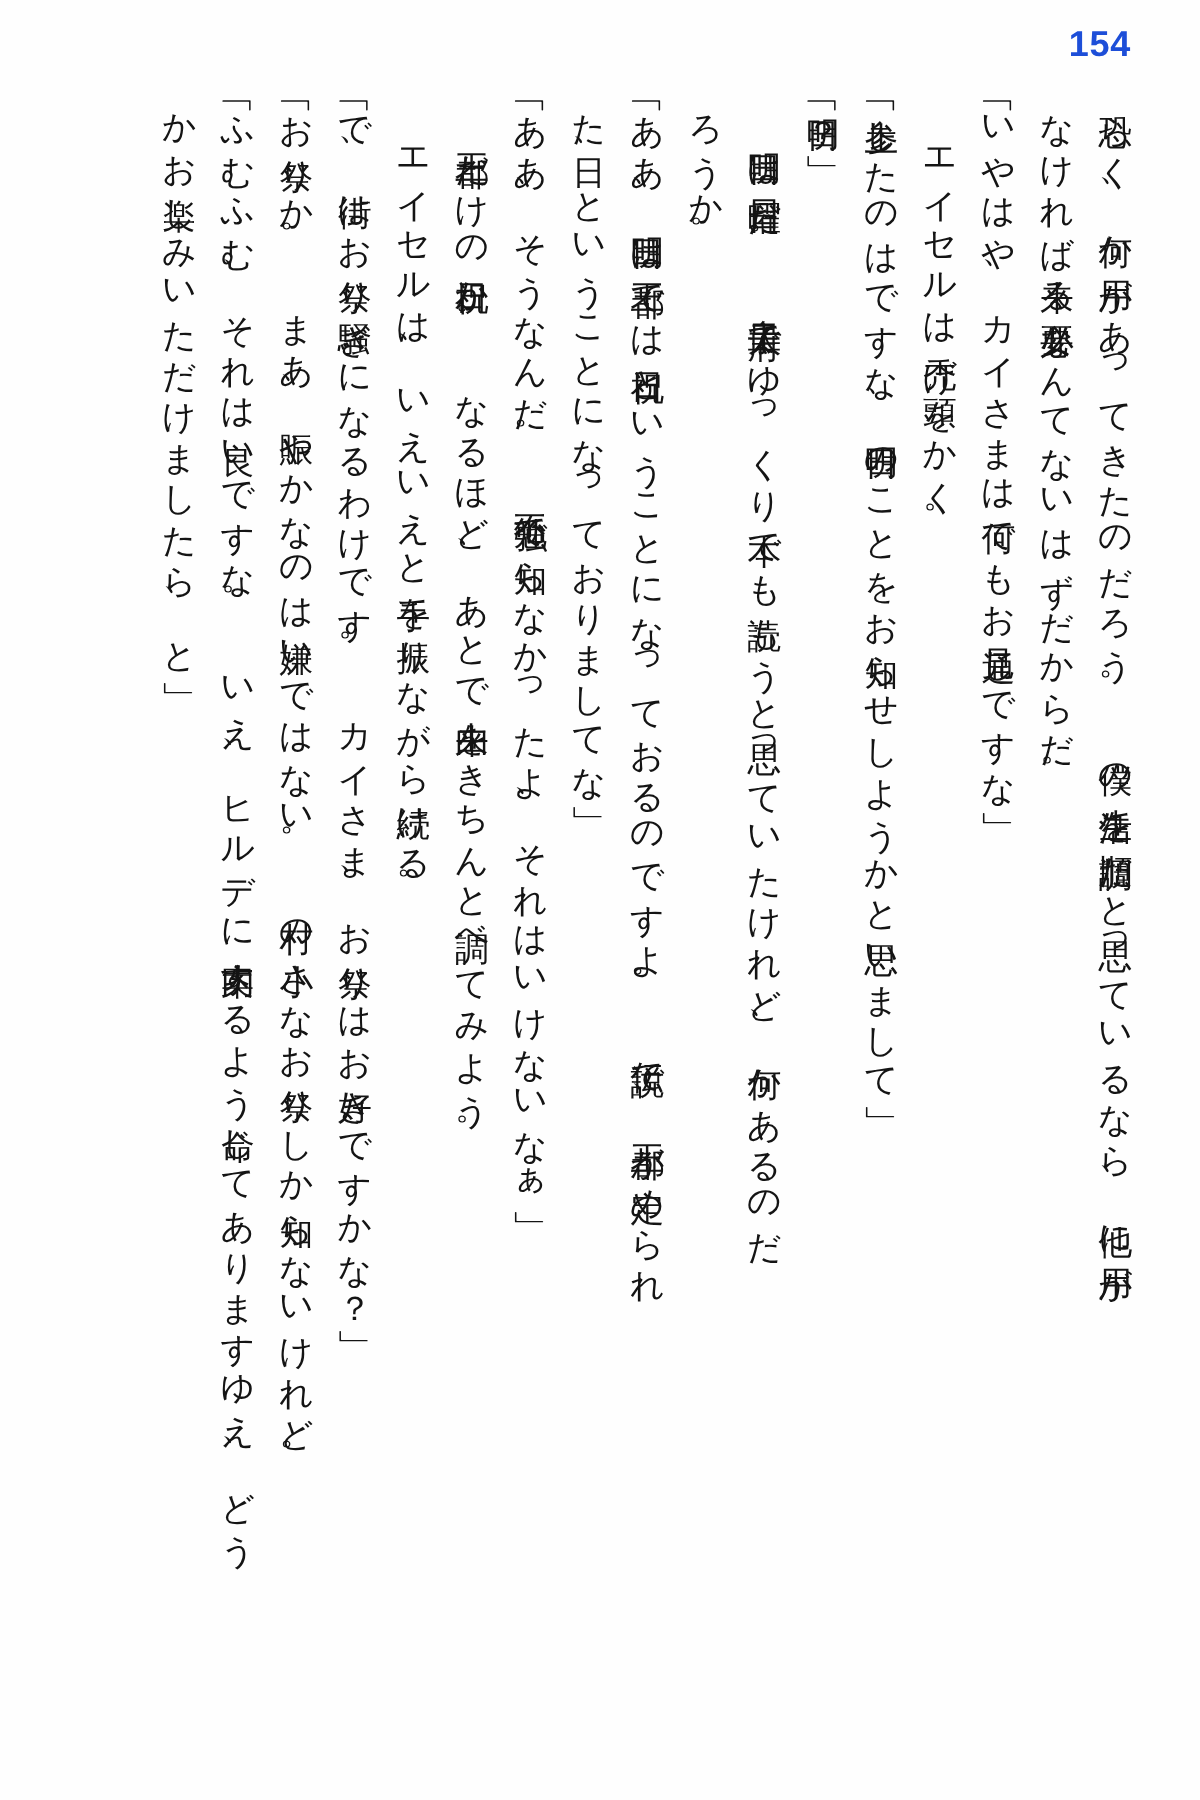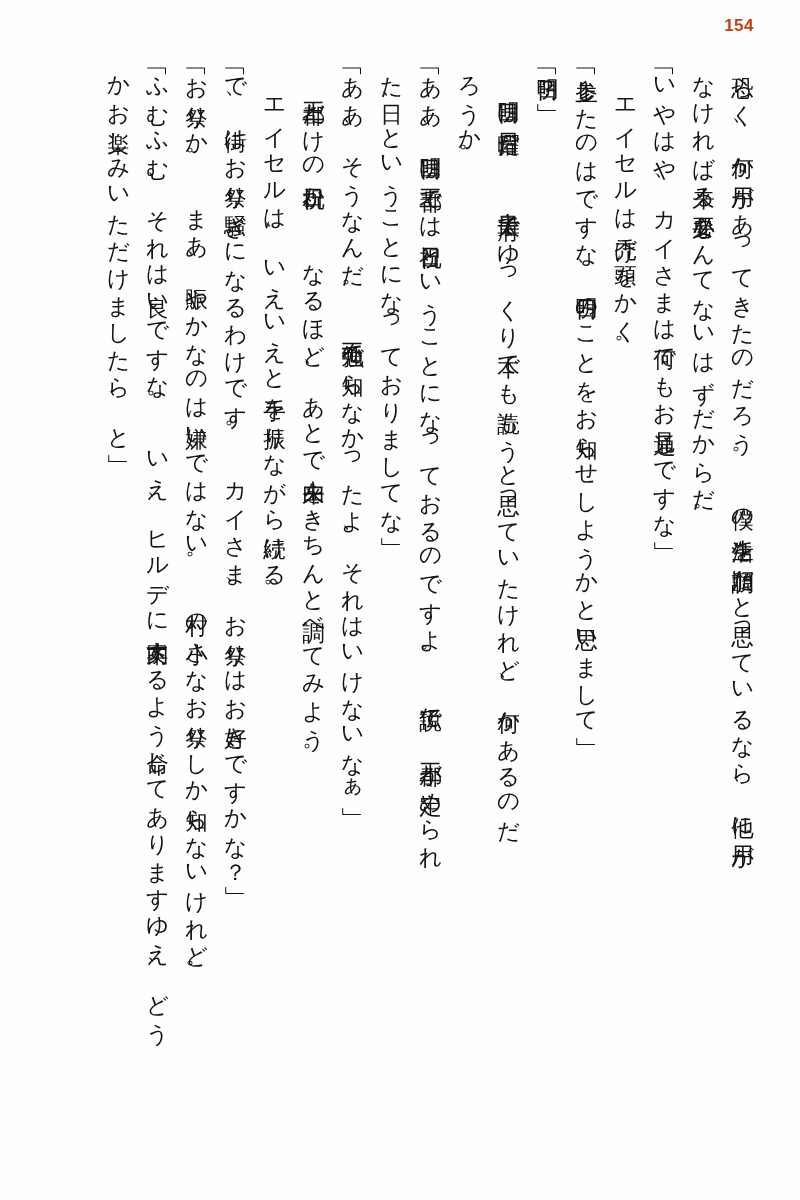--- a/index.html
+++ b/index.html
@@ -20,23 +20,23 @@
     height: 1200px;
     background: #fefefe;
     box-sizing: border-box;
   }
   .page-number {
     position: absolute;
     top: 16px;
     right: 46px;
     font-family: "Liberation Sans", sans-serif;
     font-weight: bold;
-    font-size: 17px;
+    font-size: 24px;
     letter-spacing: 0.5px;
-    color: #c2410c;
+    color: #1d4ed8;
   }
   .body-text {
     position: absolute;
     top: 60px;
     right: 38px;
     bottom: 24px;
     left: 40px;
     display: flex;
     flex-direction: row-reverse;
     align-items: flex-start;

